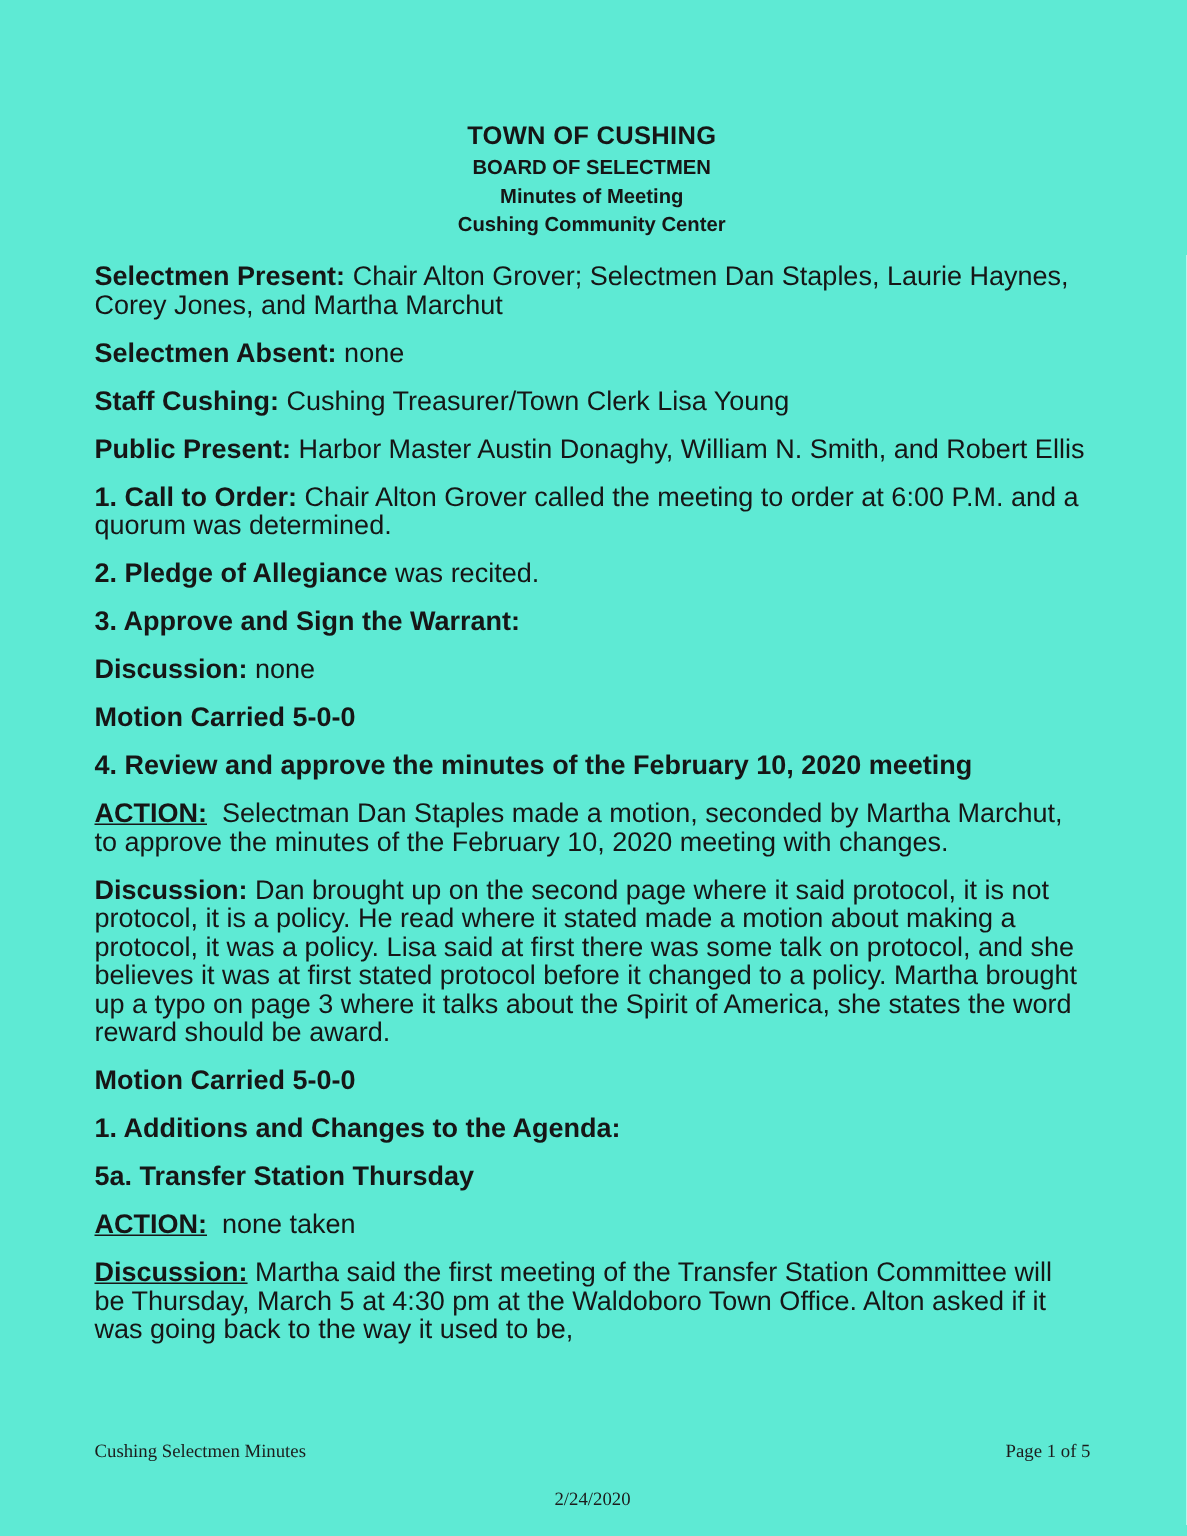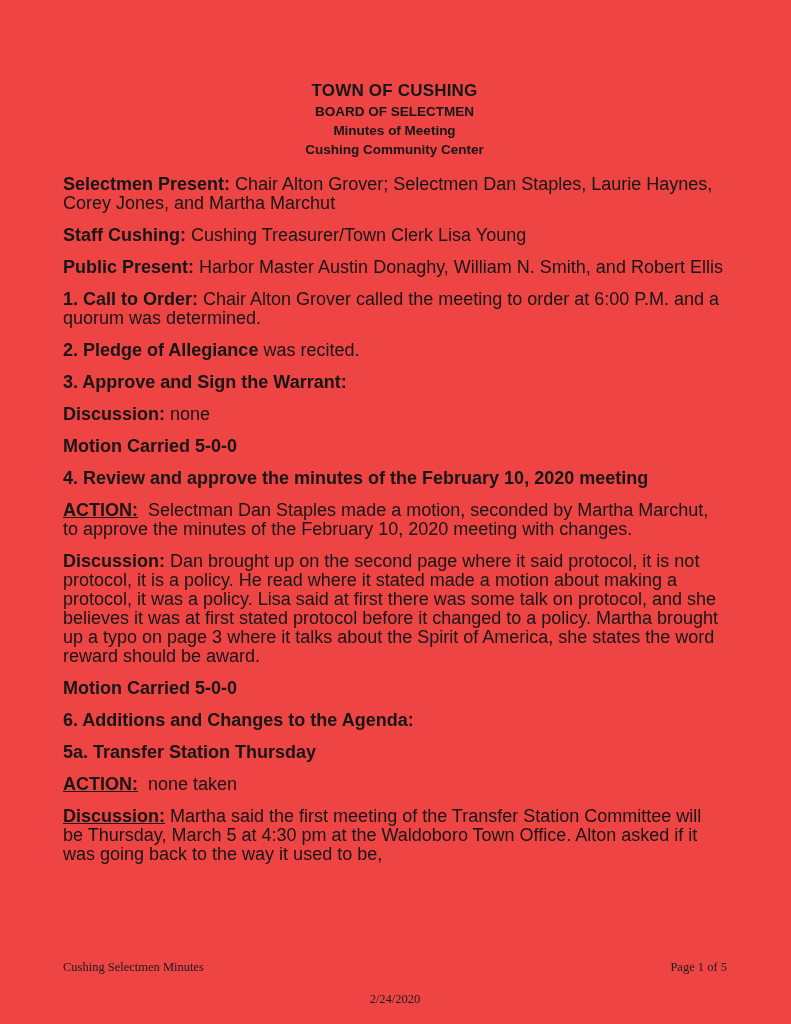--- a/index.html
+++ b/index.html
@@ -1,20 +1,20 @@
 <!DOCTYPE html>
 <html><head>
 <meta charset="utf-8">
 <style>
   html, body { margin: 0; padding: 0; background: #ffffff; }
   .page {
     position: relative;
     width: 791px;
     height: 1024px;
-    background: #ef4444;
+    background: #5eead4;
     color: #161616;
     font-family: "Liberation Sans", sans-serif;
     overflow: hidden;
   }
   .content {
     position: absolute;
     left: 63px;
     top: 80px;
     width: 663px;
   }
@@ -66,20 +66,21 @@
 
     <div class="title-block">
       <div class="title-main">TOWN OF CUSHING</div>
       <div class="title-line">BOARD OF SELECTMEN</div>
       <div class="title-line">Minutes of Meeting</div>
       <div class="title-line">Cushing Community Center</div>
     </div>
 
     <p class="doc"><span class="b">Selectmen Present:</span> <span>Chair Alton Grover; Selectmen Dan Staples, Laurie Haynes, Corey Jones, and Martha Marchut</span></p>
 
+    <p class="doc"><span class="b">Selectmen Absent:</span> <span>none</span></p>
 
     <p class="doc"><span class="b">Staff Cushing:</span> <span>Cushing Treasurer/Town Clerk Lisa Young</span></p>
 
     <p class="doc"><span class="b">Public Present:</span> <span>Harbor Master Austin Donaghy, William N. Smith, and Robert Ellis</span></p>
 
     <p class="doc"><span class="b">1. Call to Order:</span> <span>Chair Alton Grover called the meeting to order at 6:00 P.M. and a quorum was determined.</span></p>
 
     <p class="doc"><span class="b">2. Pledge of Allegiance</span> <span>was recited.</span></p>
 
     <p class="doc heading">3. Approve and Sign the Warrant:</p>
@@ -90,21 +91,21 @@
     <p class="doc motion">Motion Carried 5-0-0</p>
 
     <p class="doc heading section-gap">4. Review and approve the minutes of the February 10, 2020 meeting</p>
 
     <p class="doc"><span class="b u">ACTION:</span>&nbsp; <span>Selectman Dan Staples made a motion, seconded by Martha Marchut, to approve the minutes of the February 10, 2020 meeting with changes.</span></p>
 
     <p class="doc"><span class="b">Discussion:</span> <span>Dan brought up on the second page where it said protocol, it is not protocol, it is a policy. He read where it stated made a motion about making a protocol, it was a policy. Lisa said at first there was some talk on protocol, and she believes it was at first stated protocol before it changed to a policy. Martha brought up a typo on page 3 where it talks about the Spirit of America, she states the word reward should be award.</span></p>
 
     <p class="doc motion">Motion Carried 5-0-0</p>
 
-    <p class="doc heading section-gap">6. Additions and Changes to the Agenda:</p>
+    <p class="doc heading section-gap">1. Additions and Changes to the Agenda:</p>
 
     <p class="doc heading">5a. Transfer Station Thursday</p>
 
     <p class="doc"><span class="b u">ACTION:</span>&nbsp; <span>none taken</span></p>
 
     <p class="doc"><span class="b u">Discussion:</span> <span>Martha said the first meeting of the Transfer Station Committee will be Thursday, March 5 at 4:30 pm at the Waldoboro Town Office. Alton asked if it was going back to the way it used to be,</span></p>
 
   </div>
 
   <div class="footer">

